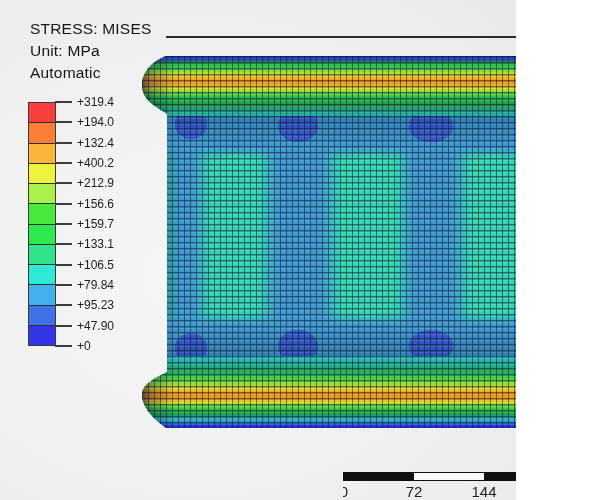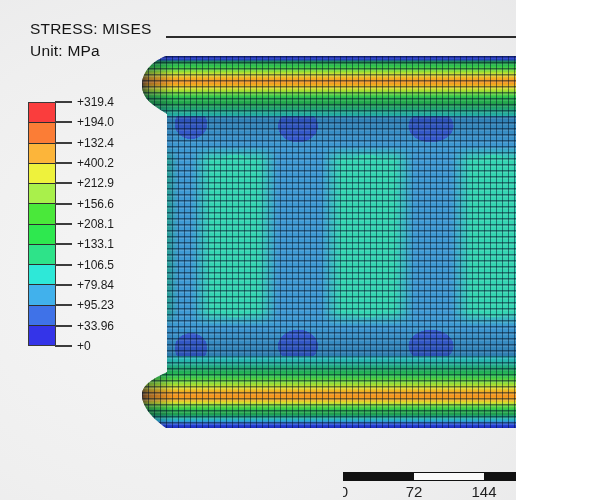--- a/index.html
+++ b/index.html
@@ -95,20 +95,21 @@
   .scalebar .slbl{position:absolute; top:11px; transform:translateX(-50%); font-size:15px; color:#1e1e1e;}
 </style>
 </head>
 <body>
 
 <div class="stage">
 
   <div class="hdr">
     <div>STRESS: MISES</div>
     <div>Unit: MPa</div>
+    <div>Automatic</div>
   </div>
 
   <div class="legend-bar">
     <div class="legend-band" style="background-color: rgb(250, 61, 61);"></div>
     <div class="legend-band" style="background-color: rgb(251, 125, 54);"></div>
     <div class="legend-band" style="background-color: rgb(252, 181, 58);"></div>
     <div class="legend-band" style="background-color: rgb(238, 242, 60);"></div>
     <div class="legend-band" style="background-color: rgb(169, 240, 75);"></div>
     <div class="legend-band" style="background-color: rgb(74, 232, 58);"></div>
     <div class="legend-band" style="background-color: rgb(46, 232, 79);"></div>
@@ -138,41 +139,41 @@
   <div class="ltick" style="top:183px">
       <span class="tline"></span>
       <span class="tlbl">+212.9</span>
     </div>
   <div class="ltick" style="top:204px">
       <span class="tline"></span>
       <span class="tlbl">+156.6</span>
     </div>
   <div class="ltick" style="top:224px">
       <span class="tline"></span>
-      <span class="tlbl">+208.1</span>
+      <span class="tlbl">+159.7</span>
     </div>
   <div class="ltick" style="top:244px">
       <span class="tline"></span>
       <span class="tlbl">+133.1</span>
     </div>
   <div class="ltick" style="top:265px">
       <span class="tline"></span>
       <span class="tlbl">+106.5</span>
     </div>
   <div class="ltick" style="top:285px">
       <span class="tline"></span>
       <span class="tlbl">+79.84</span>
     </div>
   <div class="ltick" style="top:305px">
       <span class="tline"></span>
       <span class="tlbl">+95.23</span>
     </div>
   <div class="ltick" style="top:326px">
       <span class="tline"></span>
-      <span class="tlbl">+33.96</span>
+      <span class="tlbl">+47.90</span>
     </div>
   <div class="ltick" style="top:346px">
       <span class="tline"></span>
       <span class="tlbl">+0</span>
     </div>
 
   <div class="ref-line"></div>
 
   <div class="model">
     <div class="base"></div>

